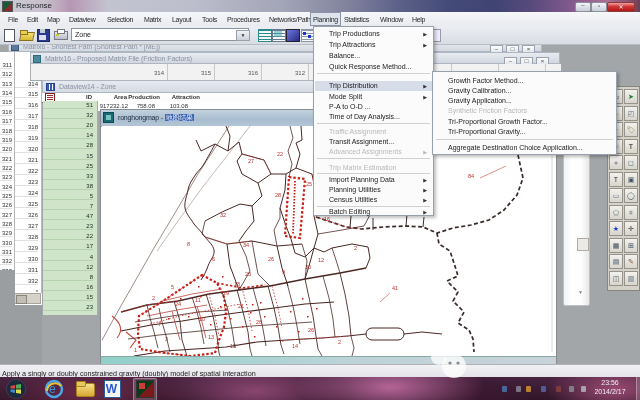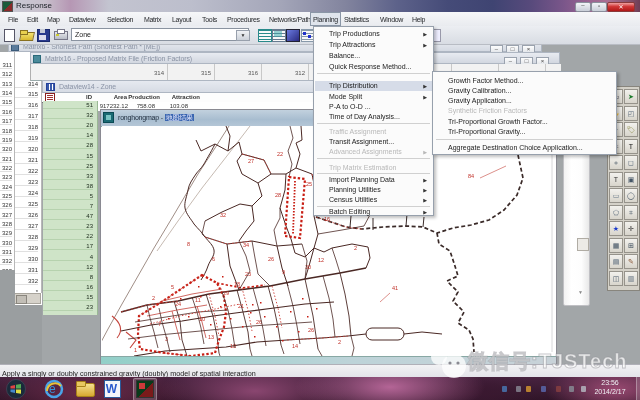--- a/index.html
+++ b/index.html
@@ -589,14 +589,13 @@
     <div class="abs" style="left:636px;top:0;width:4px;height:23px;background:rgba(255,255,255,0.15);border-left:1px solid rgba(255,255,255,0.3);"></div>
   </div>
 
 <div class="abs" style="left:425px;top:344px;width:215px;height:40px;z-index:50;">
   <svg width="215" height="40">
     <circle cx="14" cy="13" r="8" fill="rgba(255,255,255,0.75)"></circle>
     <circle cx="29" cy="22" r="12" fill="rgba(255,255,255,0.75)"></circle>
     <circle cx="25" cy="19" r="1.6" fill="#8a8a92"></circle>
     <circle cx="33" cy="19" r="1.6" fill="#8a8a92"></circle>
   </svg>
-  <div class="abs" style="left:43px;top:4px;font-size:20px;font-weight:bold;color:rgba(255,255,255,0.75);-webkit-text-stroke:1px rgba(145,145,152,0.5);letter-spacing:1px;white-space:nowrap;">微信号:TJSTech</div>
 </div>
 
 </body></html>

